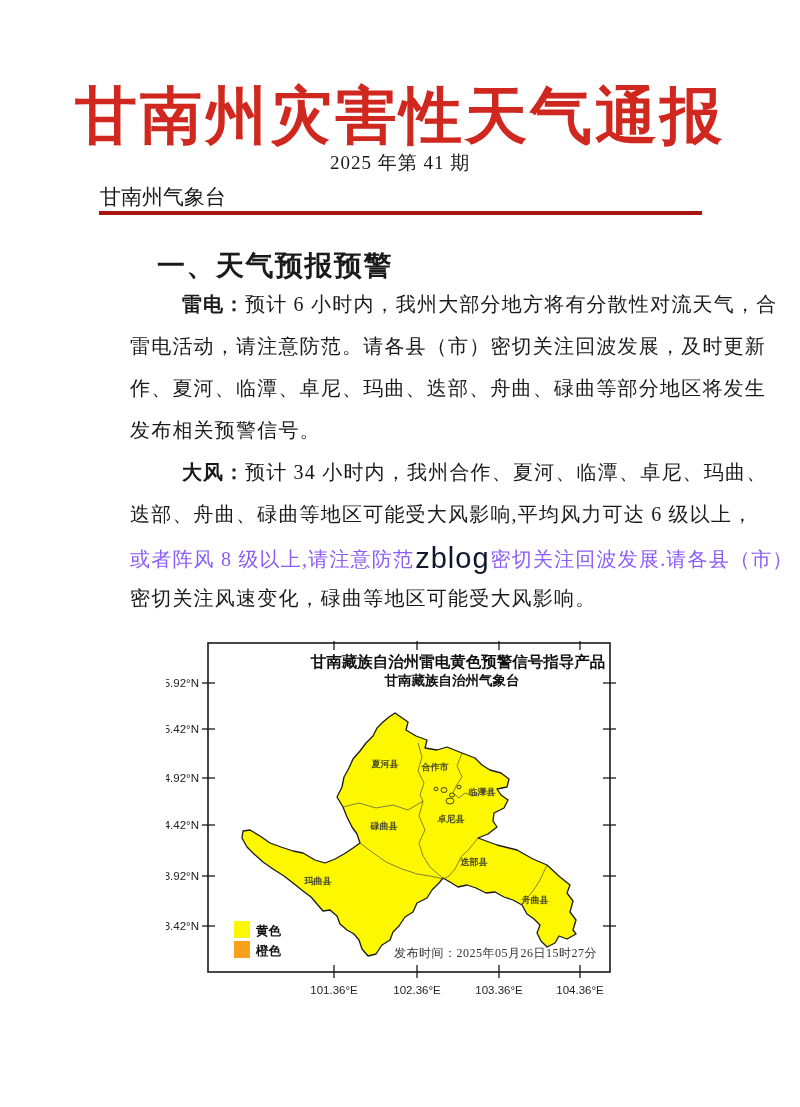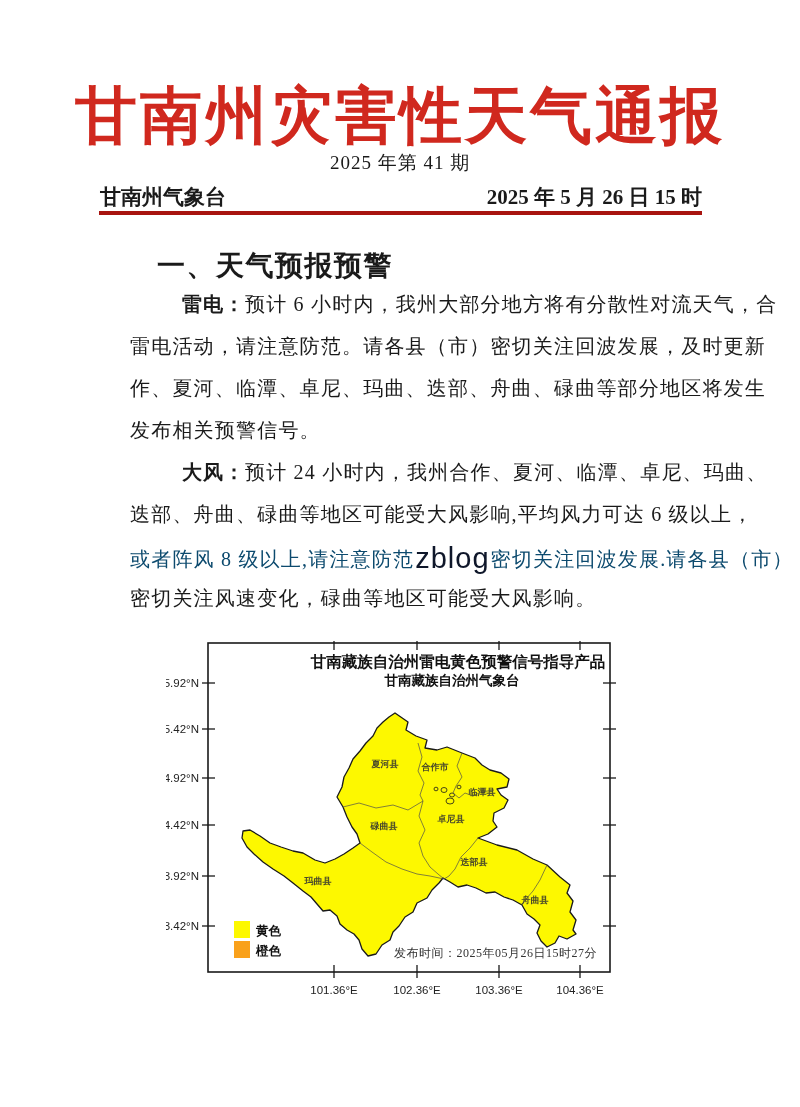--- a/index.html
+++ b/index.html
@@ -12,37 +12,37 @@
     position:absolute;top:74px;left:0;width:100%;text-align:center;
     font-size:62px;font-weight:bold;letter-spacing:3px;color:#d0281e;
     white-space:nowrap;
   }
   .issue-no{
     position:absolute;top:150px;left:0;width:100%;text-align:center;
     font-size:19px;letter-spacing:1px;
   }
   .meta-row{
     position:absolute;top:183px;left:100px;width:602px;
-    display:flex;justify-content:space-between;font-size:21px;font-weight:bold;
+    display:flex;justify-content:space-between;font-size:21px;
   }
   .red-rule{
     position:absolute;top:211px;left:99px;width:603px;height:4px;
     background:#a81410;border:none;margin:0;
   }
   .section-heading{
     position:absolute;top:247px;left:157px;
     font-size:28px;font-weight:bold;letter-spacing:1.5px;
   }
   .para{position:absolute;left:101px;width:640px;font-size:20px;letter-spacing:1.2px;margin-left:29px;}
   #para-lightning{top:283px;}
   #para-wind{top:451px;}
   .para .line{height:42px;line-height:42px;white-space:nowrap;}
   .para .line.first{padding-left:52px;}
   .term{font-weight:bold;letter-spacing:1px;}
-  .faded{color:#0c4a6e;}
+  .faded{color:#8b5cf6;}
   .watermark{
     font-family:"Liberation Sans","DejaVu Sans",sans-serif;
     font-size:29px;color:#0f172a;letter-spacing:1px;
     position:relative;top:2px;margin:0 1px;
   }
   .map-figure{position:absolute;left:166px;top:641px;width:475px;height:365px;}
   .map-figure svg{display:block;}
   .svg-cjk{font-family:"Liberation Serif","DejaVu Serif",serif;}
   .svg-tick{font-family:"Liberation Sans","DejaVu Sans",sans-serif;fill:#222;}
 </style>
@@ -50,36 +50,35 @@
 <body>
 
 <div class="page">
 
   <div class="doc-title">甘南州灾害性天气通报</div>
 
   <div class="issue-no">2025 年第 41 期</div>
 
   <div class="meta-row">
     <span>甘南州气象台</span>
-    <span>2025 年 5 月 26 日 15 时</span>
   </div>
 
   <hr class="red-rule">
 
   <div class="section-heading">一、天气预报预警</div>
 
   <div class="para" id="para-lightning">
     <div class="line first"><span class="term">雷电：</span><span>预计 6 小时内，我州大部分地方将有分散性对流天气，合</span></div>
     <div class="line">雷电活动，请注意防范。请各县（市）密切关注回波发展，及时更新</div>
     <div class="line">作、夏河、临潭、卓尼、玛曲、迭部、舟曲、碌曲等部分地区将发生</div>
     <div class="line">发布相关预警信号。</div>
   </div>
 
   <div class="para" id="para-wind">
-    <div class="line first"><span class="term">大风：</span><span>预计 24 小时内，我州合作、夏河、临潭、卓尼、玛曲、</span></div>
+    <div class="line first"><span class="term">大风：</span><span>预计 34 小时内，我州合作、夏河、临潭、卓尼、玛曲、</span></div>
     <div class="line">迭部、舟曲、碌曲等地区可能受大风影响,平均风力可达 6 级以上，</div>
     <div class="line"><span class="faded">或者阵风 8 级以上,请注意防范</span><span class="watermark">zblog</span><span class="faded">密切关注回波发展.请各县（市）</span></div>
     <div class="line">密切关注风速变化，碌曲等地区可能受大风影响。</div>
   </div>
 
   <div class="map-figure">
     <svg width="475" height="365" viewBox="0 0 475 365">
 
       <rect x="42" y="2" width="402" height="329" fill="#ffffff" stroke="#1a1a1a" stroke-width="1.6"></rect>
 

